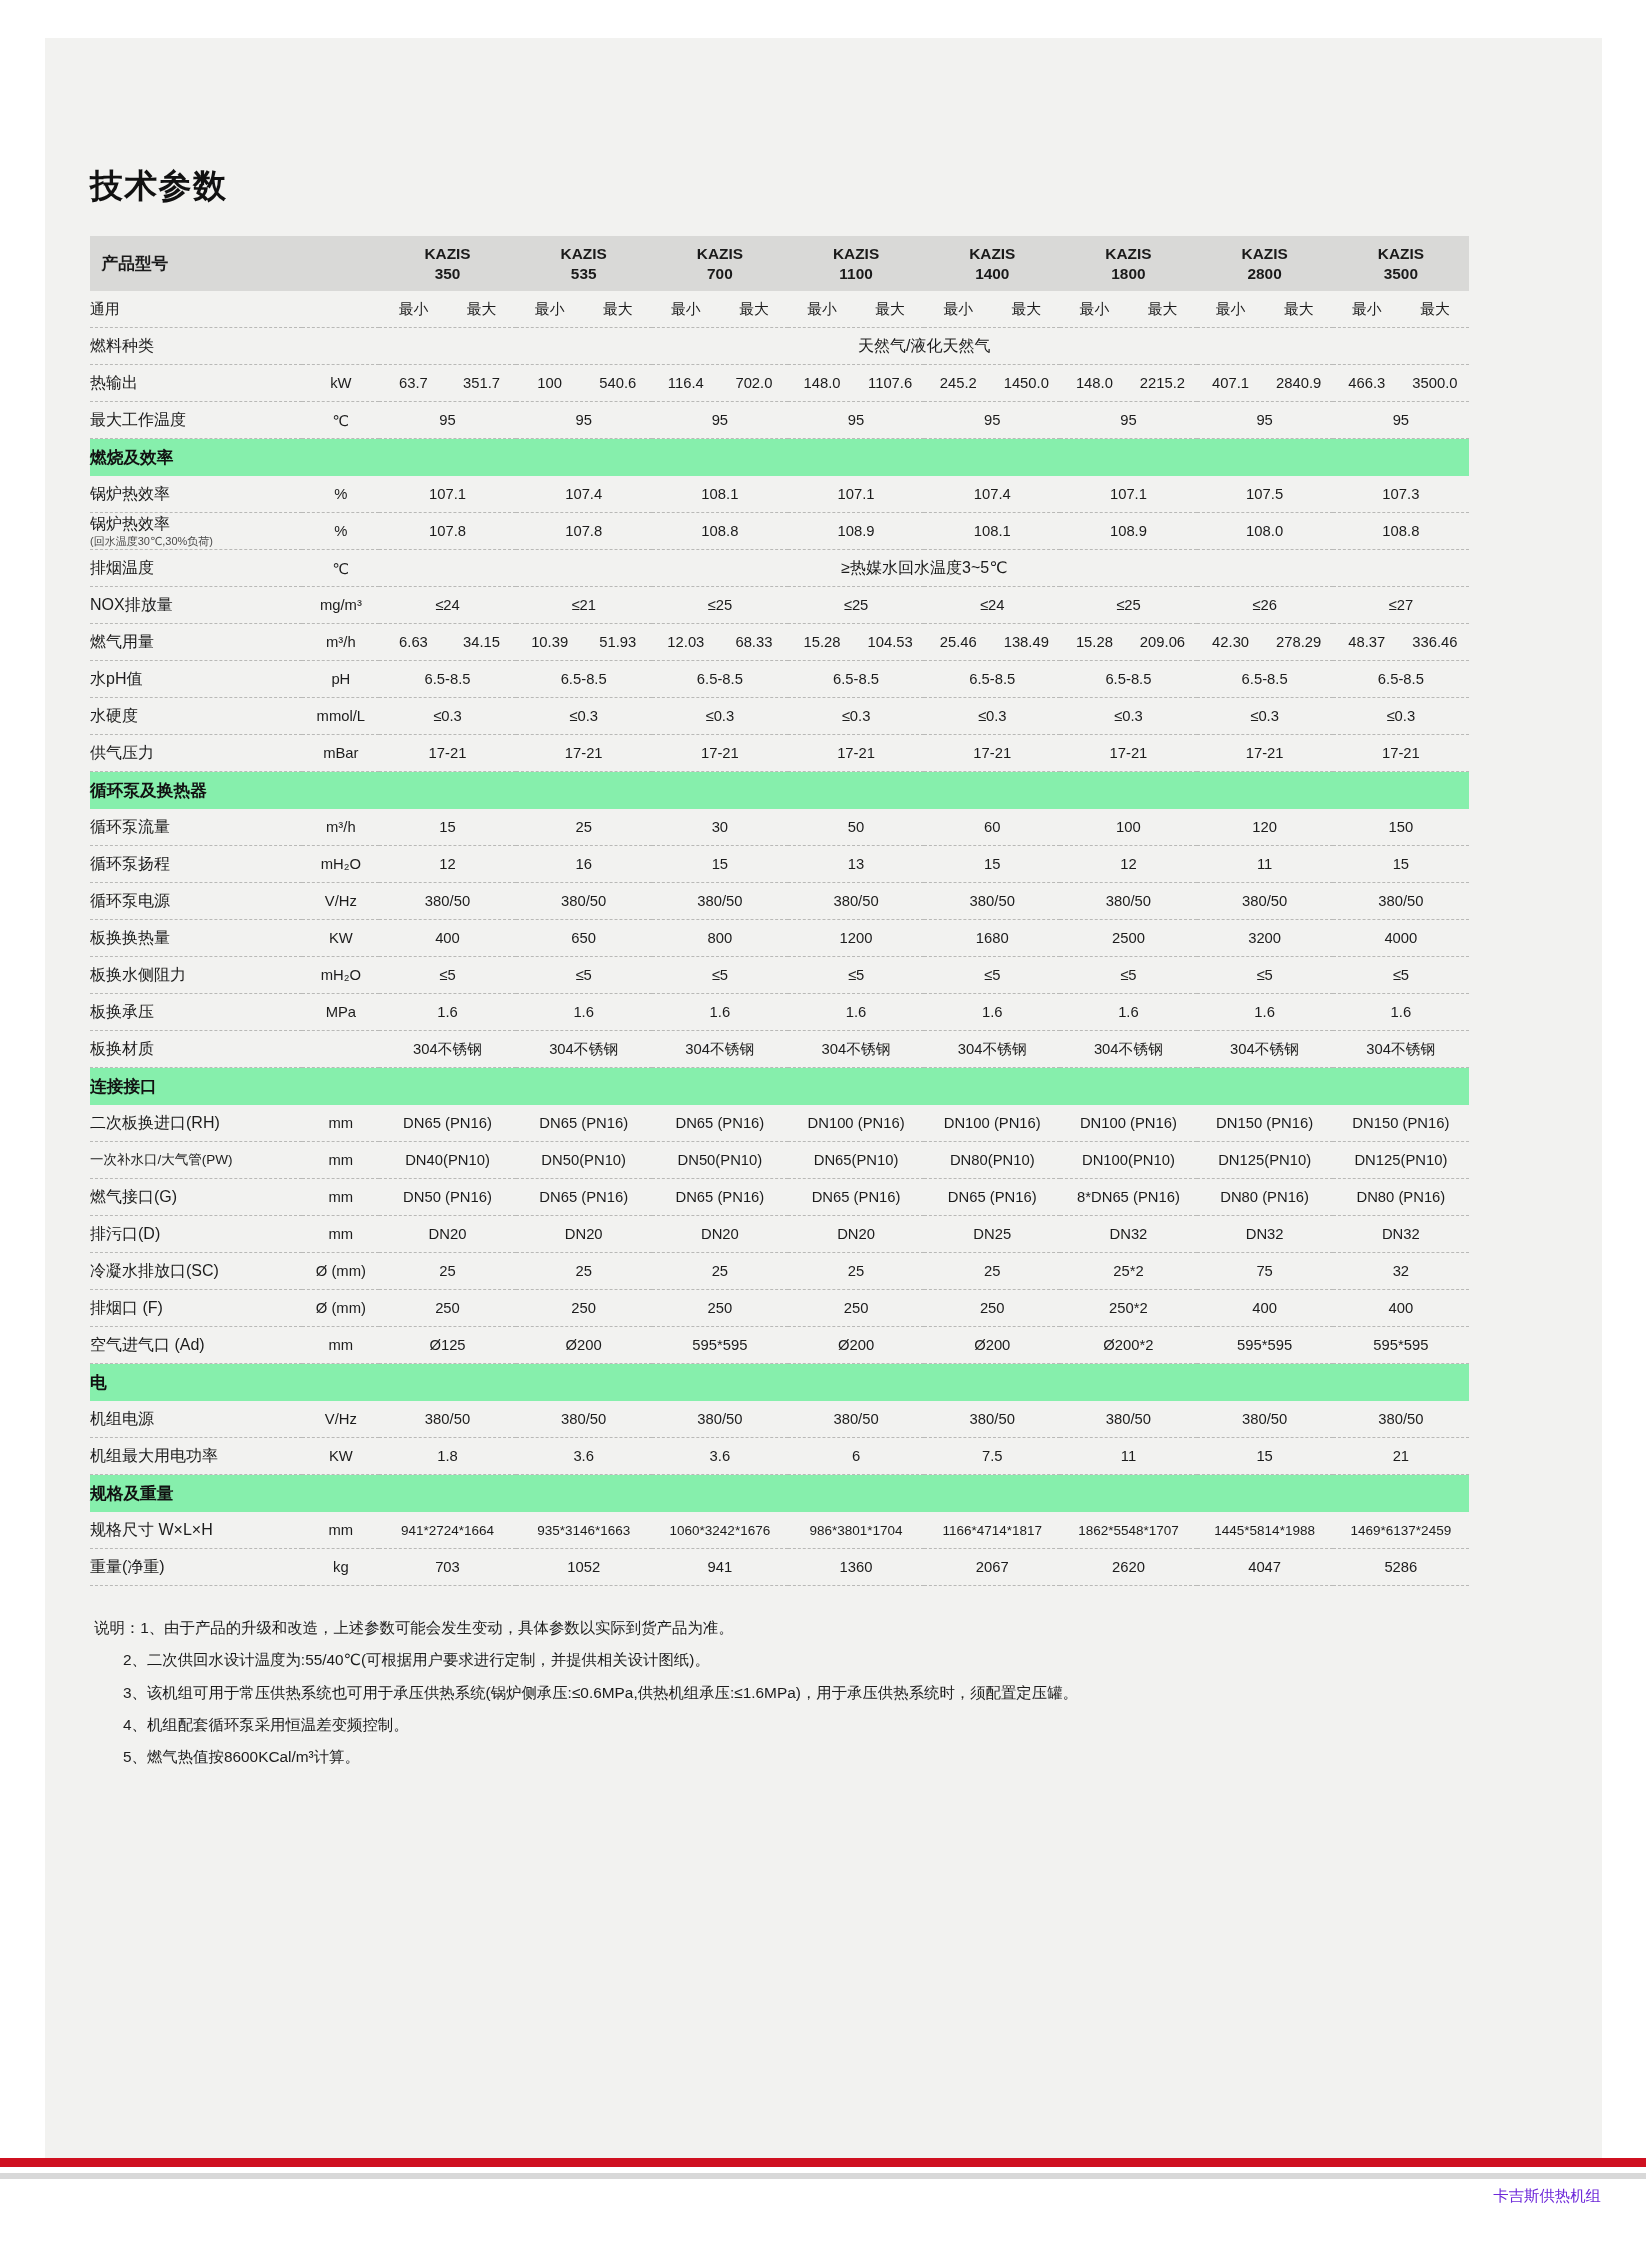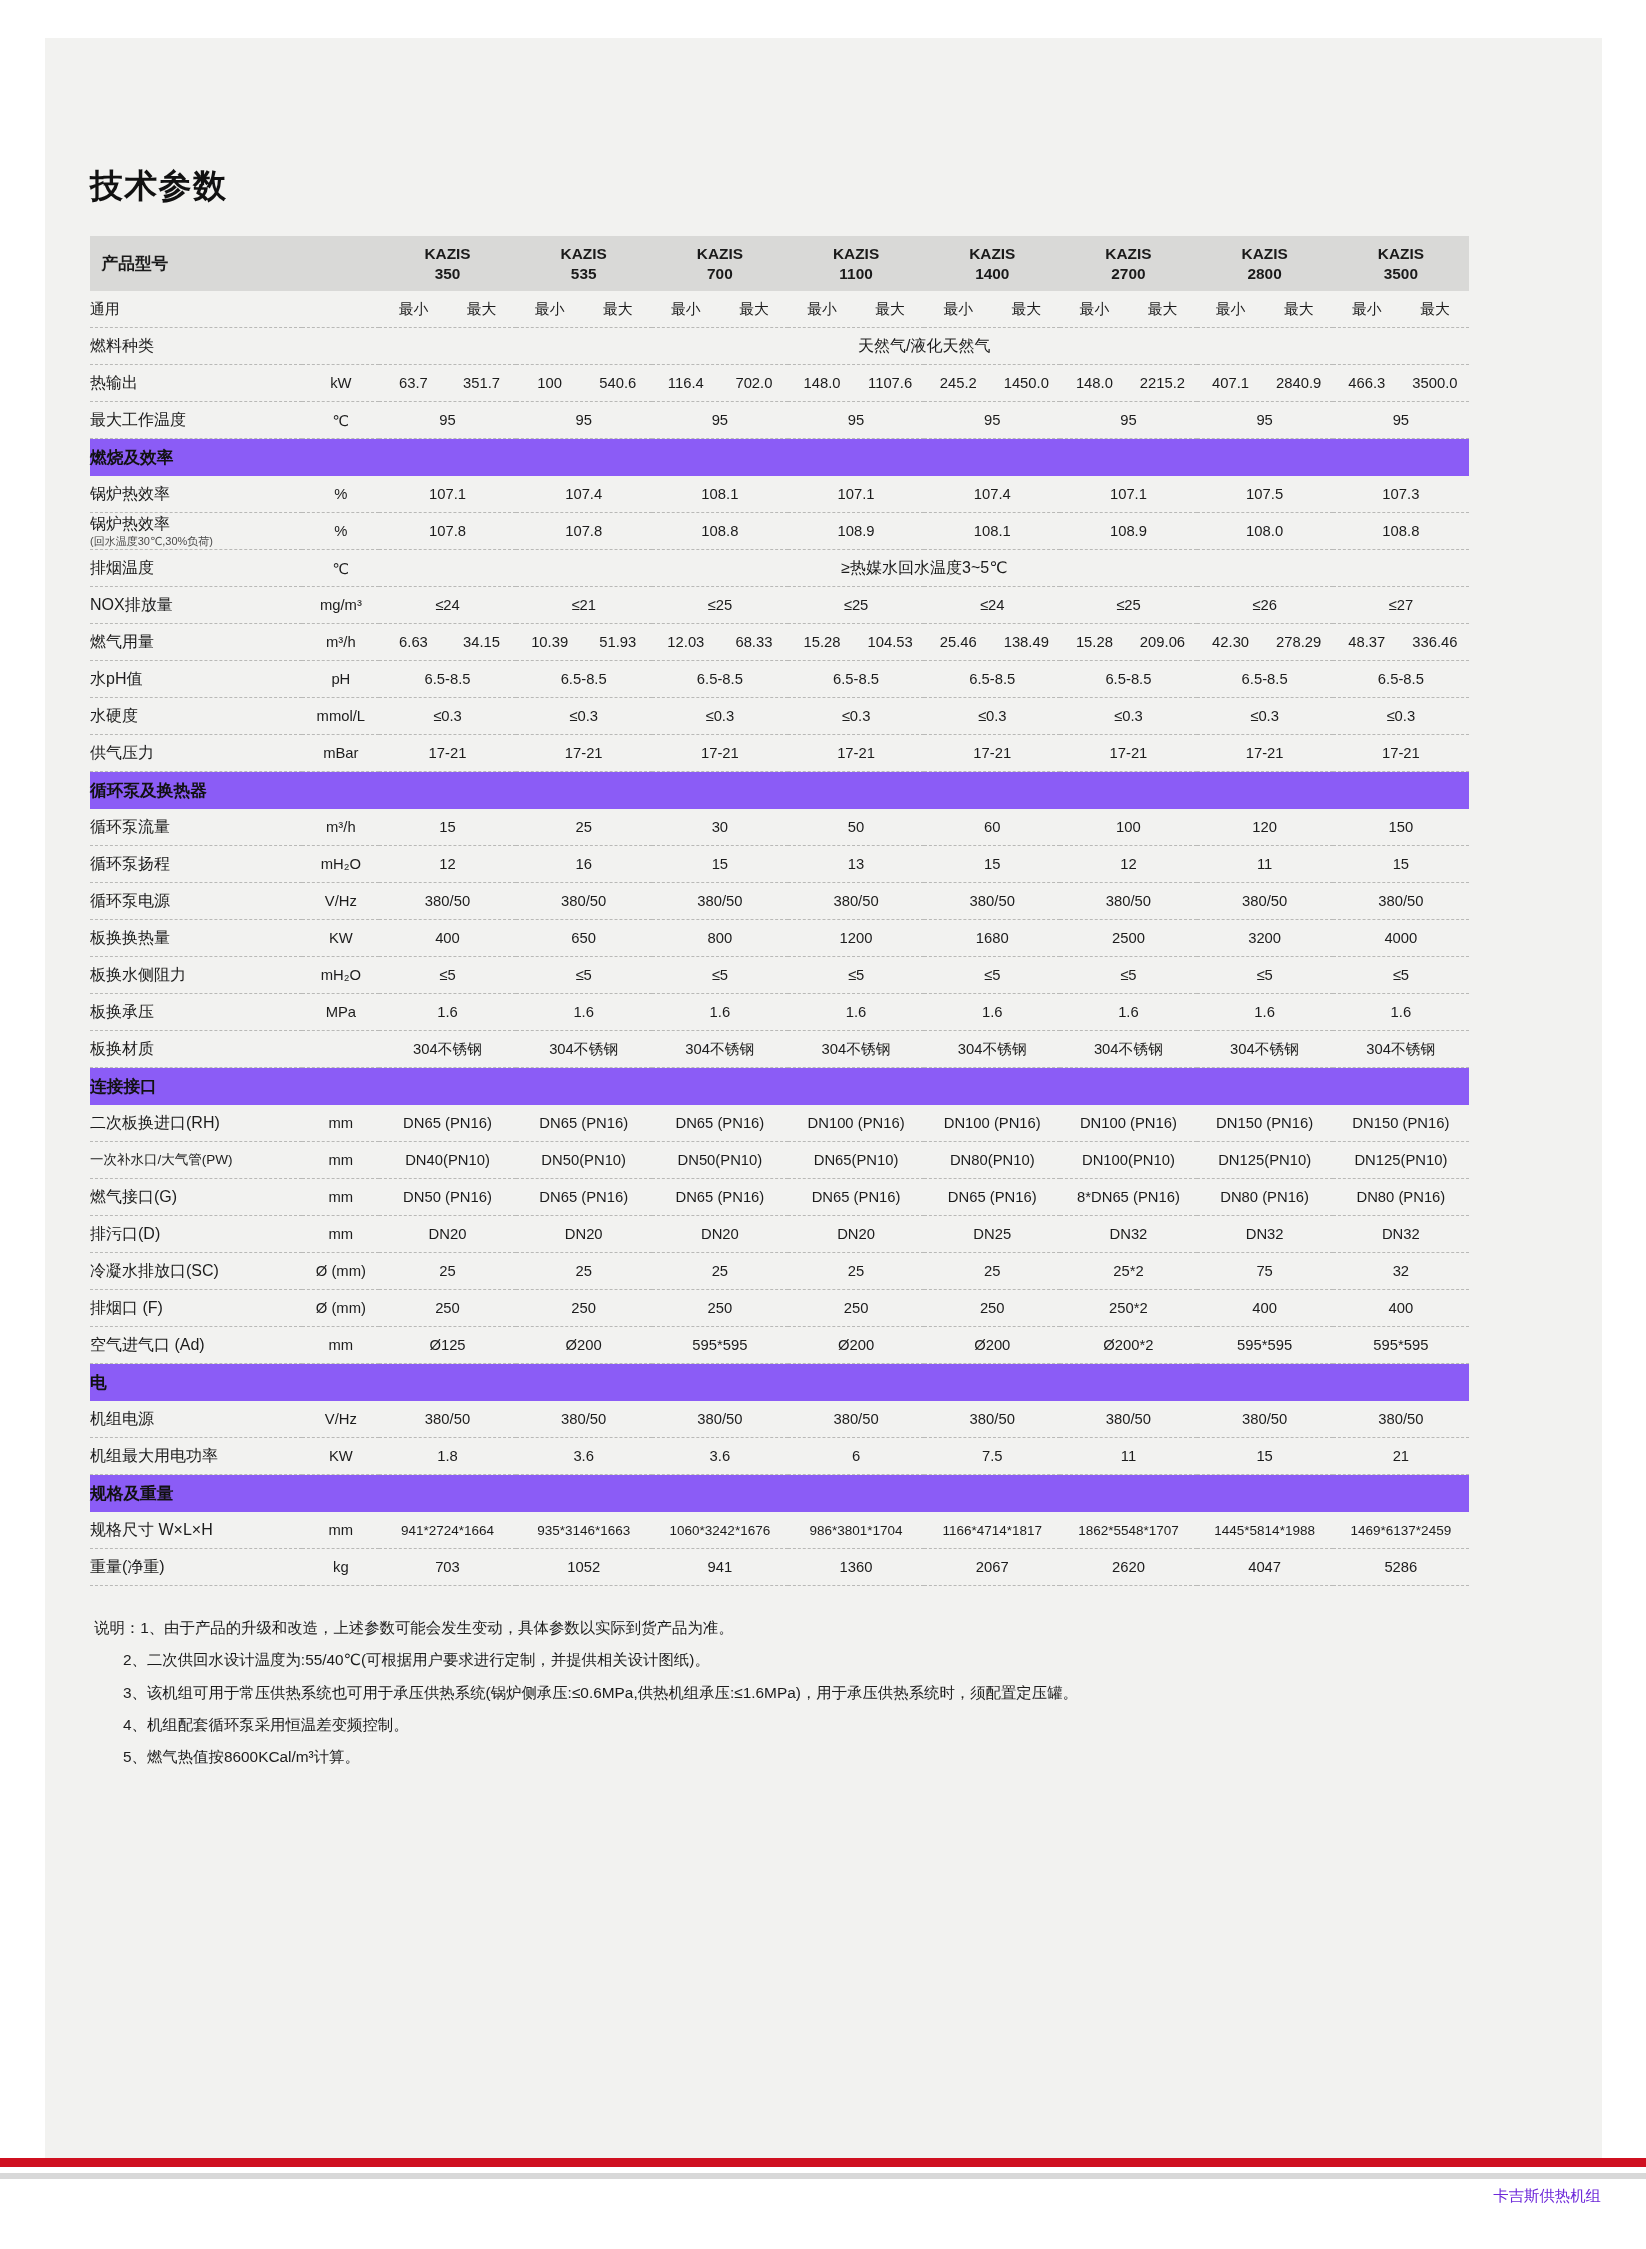--- a/index.html
+++ b/index.html
@@ -11,21 +11,21 @@
   table.spec{border-collapse:collapse;width:1379px;table-layout:fixed;font-size:14.8px;}
   table.spec td{padding:0;vertical-align:middle;}
   .rowline{border-bottom:0.6px dashed #b9b9b7;}
   tr.datarow td{height:36px;}
   .lbl{padding-left:11.5px;font-size:16px;color:#1c1c1c;white-space:nowrap;}
   .lbl .sub{display:block;font-size:11px;color:#4a4a4a;line-height:1.1;}
   .unit{text-align:center;font-size:14.8px;color:#1c1c1c;white-space:nowrap;}
   .val{text-align:center;font-size:14.8px;color:#1c1c1c;white-space:nowrap;}
   .valpair{display:flex;justify-content:space-around;align-items:center;width:100%;}
   .valpair span{flex:1;text-align:center;}
-  .section td{background:#8b5cf6;height:37px;font-size:16.7px;font-weight:bold;padding-left:11.5px;color:#111;}
+  .section td{background:#86efac;height:37px;font-size:16.7px;font-weight:bold;padding-left:11.5px;color:#111;}
   .hdr td{background:#d9d9d7;height:55px;}
   .hdr .model{text-align:center;font-weight:bold;font-size:15.4px;line-height:1.25;}
   .hdr .hlabel{padding-left:11.5px;font-weight:bold;font-size:16.7px;}
   .subhdr td{height:33px;font-size:14.8px;}
   .span-all{text-align:center;font-size:16px;}
   .notes{margin-top:26px;font-size:15.4px;line-height:2.1;color:#1c1c1c;}
   .notes .n0{margin-left:4px;}
   .notes .n1{margin-left:33px;}
   .redbar{position:absolute;left:0;bottom:50px;width:1646px;height:9px;background:#cf1020;}
   .greybar{position:absolute;left:0;bottom:38px;width:1646px;height:6.4px;background:#d8d8d8;}
@@ -73,21 +73,21 @@
         <td class="model">
           <div>KAZIS</div>
           <div>1100</div>
         </td>
         <td class="model">
           <div>KAZIS</div>
           <div>1400</div>
         </td>
         <td class="model">
           <div>KAZIS</div>
-          <div>2700</div>
+          <div>1800</div>
         </td>
         <td class="model">
           <div>KAZIS</div>
           <div>2800</div>
         </td>
         <td class="model">
           <div>KAZIS</div>
           <div>3500</div>
         </td>
       </tr>

